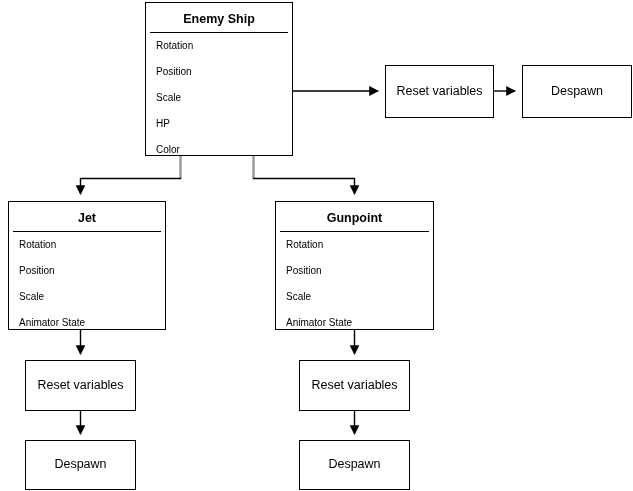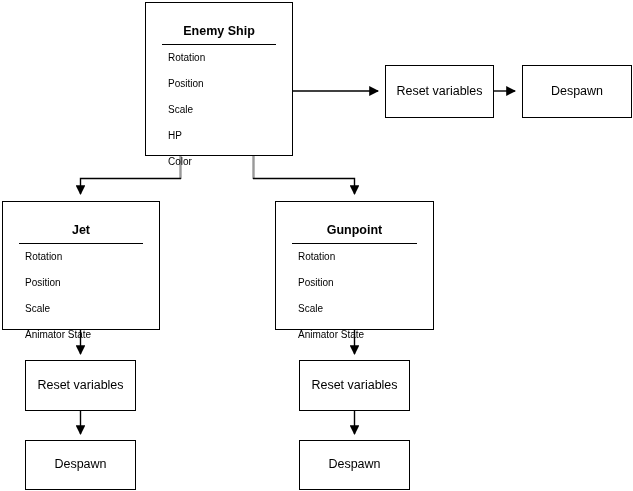--- a/index.html
+++ b/index.html
@@ -27,21 +27,21 @@
     pointer-events: none;
   }
   .node {
     position: absolute;
     box-sizing: border-box;
     border: 1px solid #000000;
     background: #ffffff;
   }
   
   .entity {
-    padding: 16px;
+    padding: 4px;
   }
   .entity-header {
     box-sizing: border-box;
     height: 26px;
     line-height: 25px;
     text-align: center;
     font-weight: bold;
     font-size: 12.5px;
     color: #000000;
     border-bottom: 1px solid #000000;
@@ -138,21 +138,21 @@
   </div>
 
   <div class="node process" style="left:385px; top:65px; width:109px; height:53px;">
     <span>Reset variables</span>
   </div>
 
   <div class="node process" style="left:522px; top:65px; width:110px; height:53px;">
     <span>Despawn</span>
   </div>
 
-  <div class="node entity" style="left:2px; top:201px; width:158px; height:129px;">
+  <div class="node entity" style="left:8px; top:201px; width:158px; height:129px;">
     <div class="entity-header">Jet</div>
     <div class="entity-rows">
       <div class="entity-row">Rotation</div>
       <div class="entity-row">Position</div>
       <div class="entity-row">Scale</div>
       <div class="entity-row">Animator State</div>
     </div>
   </div>
 
   <div class="node entity" style="left:275px; top:201px; width:159px; height:129px;">

